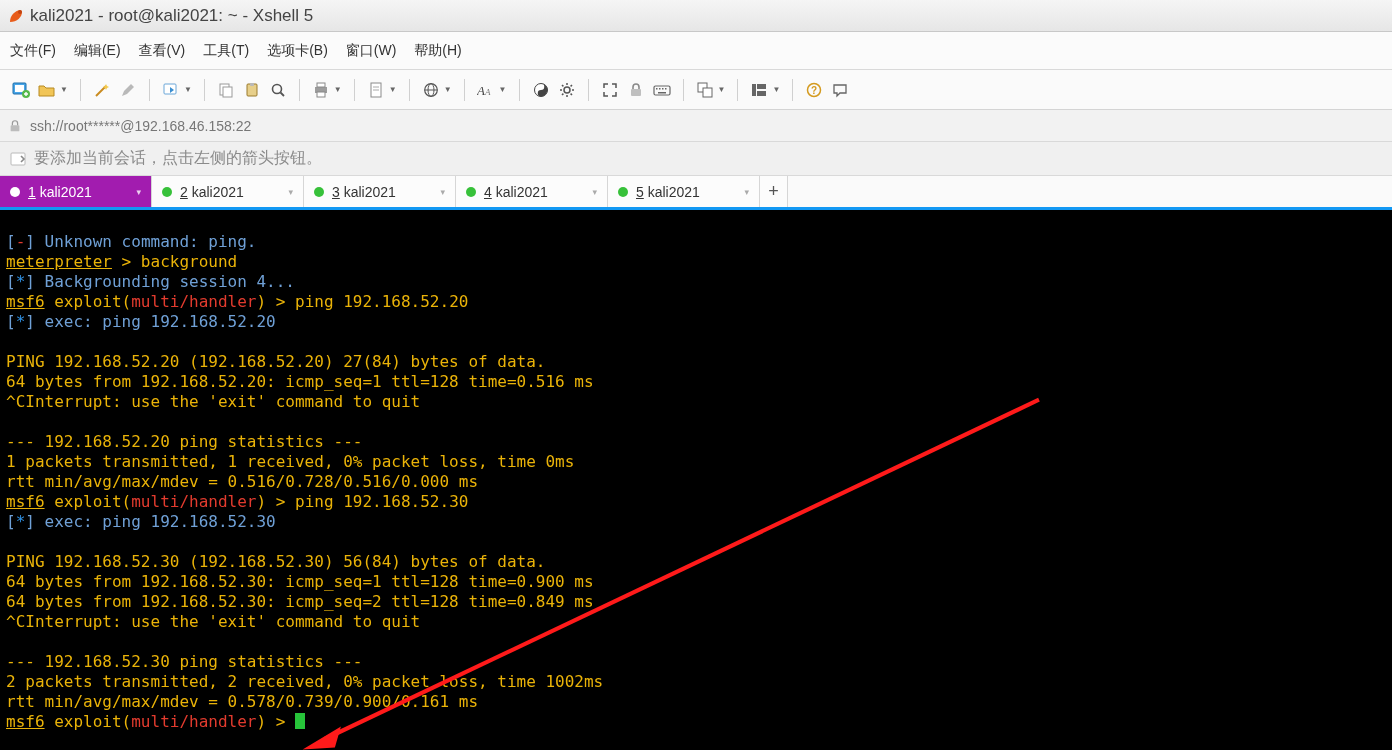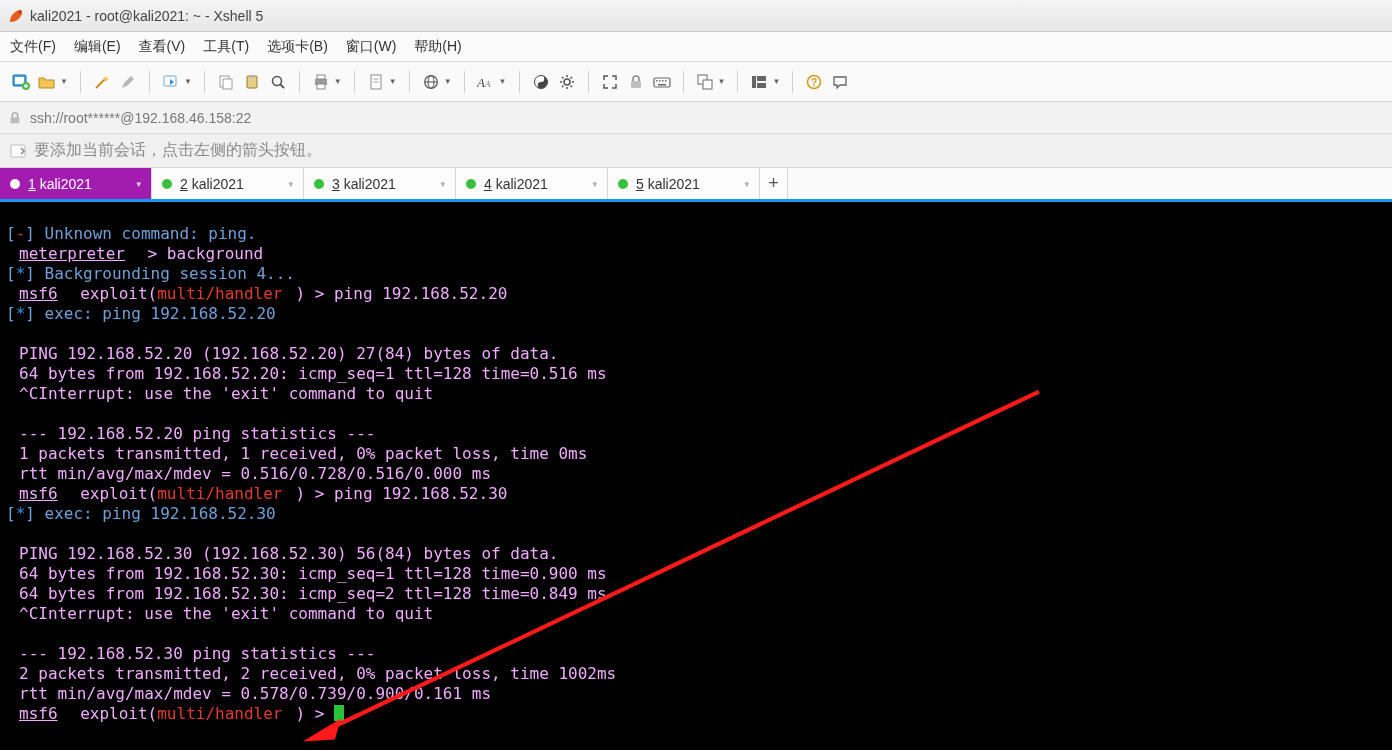--- a/index.html
+++ b/index.html
@@ -18,25 +18,25 @@
     height: 32px;
     background: linear-gradient(#f5f5f5, #e6e6e6);
     border-bottom: 1px solid #c8c8c8;
     display: flex;
     align-items: center;
     padding: 0 8px;
     gap: 6px;
     color: #444;
   }
   .titlebar .app-icon { width: 16px; height: 16px; }
-  .titlebar span { font-size: 14px; }
+  .titlebar span { font-size: 17px; }
 
   
   .menubar {
-    height: 30px;
+    height: 38px;
     background: #fbfbfb;
     border-bottom: 1px solid #d9d9d9;
     display: flex;
     align-items: center;
     padding: 0 10px;
     gap: 18px;
     color: #333;
   }
   .menubar span { font-size: 14px; cursor: default; }
 
@@ -138,21 +138,21 @@
     line-height: 20px;
     padding: 2px 6px 12px 6px;
     height: calc(750px - 32px - 30px - 40px - 32px - 34px - 31px - 3px);
     white-space: pre;
     position: relative;
     overflow: hidden;
   }
   .t-red    { color: #e23b2e; }
   .t-blue   { color: #2f8fe0; }
   .t-bluefg { color: #6fa0d6; }
-  .t-white  { color: #f0abfc; margin-left: 13px; }
+  .t-white  { color: #eab308; }
   .u        { text-decoration: underline; }
   .cursor {
     display: inline-block;
     width: 10px; height: 16px;
     background: #27c43a;
     vertical-align: -2px;
   }
 
   .arrow-annot {
     position: absolute;

